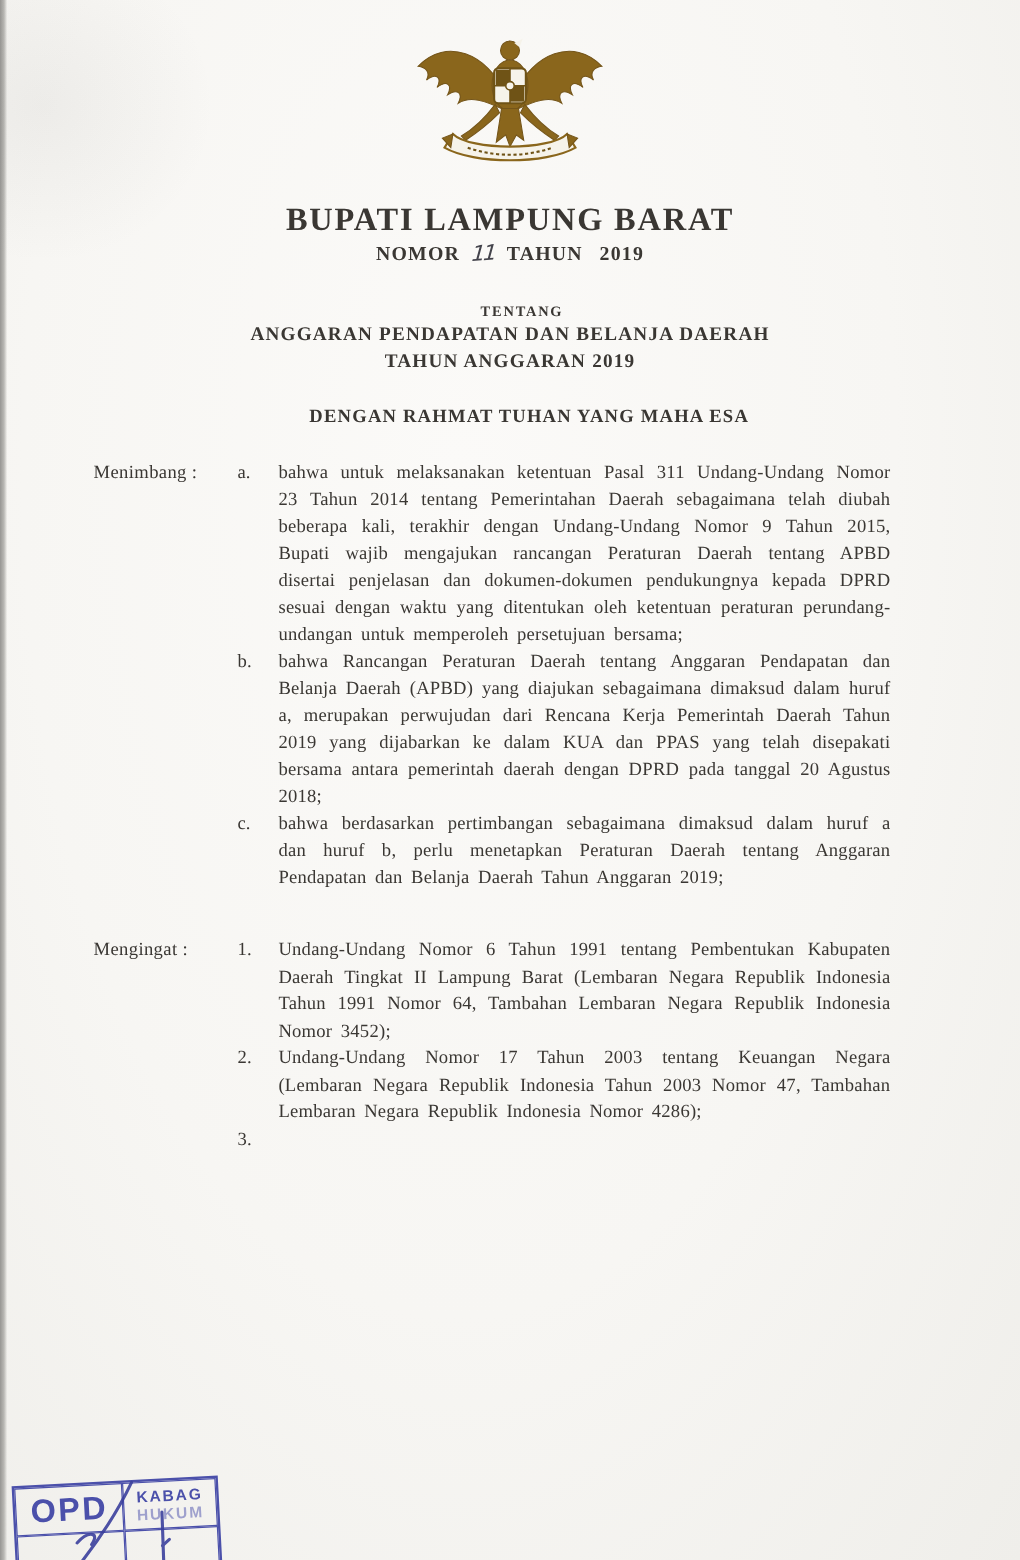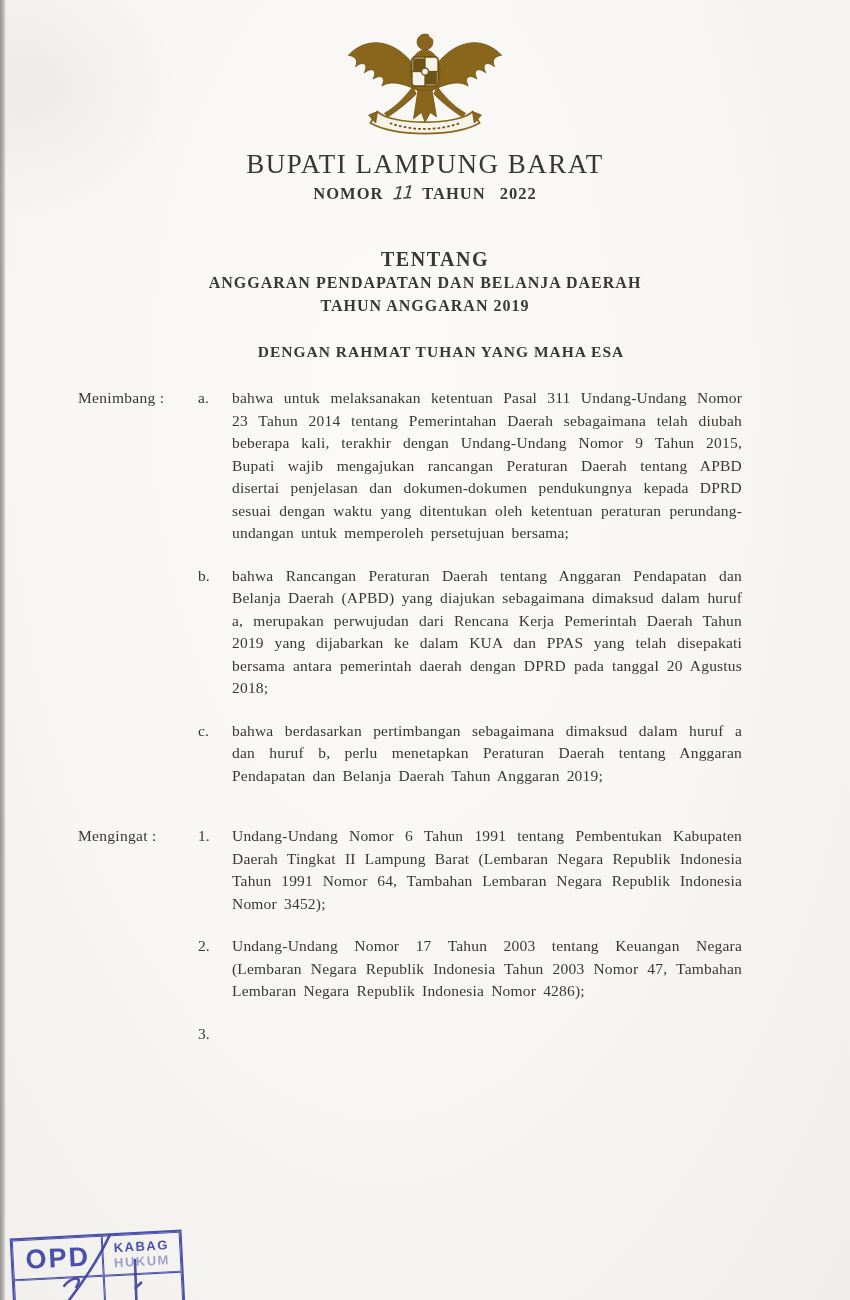--- a/index.html
+++ b/index.html
@@ -17,48 +17,48 @@
     position:absolute;left:0;top:0;width:6px;height:1300px;
     background:linear-gradient(90deg,#979693 0%, #b9b8b4 55%, rgba(185,184,180,0) 100%);
   }
   .scan-smudge{
     position:absolute;left:0;top:0;width:180px;height:220px;
     background:radial-gradient(ellipse at 20% 40%, rgba(120,118,115,.08), rgba(0,0,0,0) 70%);
   }
   .center{text-align:center;}
   .emblem-wrap{padding-top:20px;display:flex;justify-content:center;}
   .main-title{
-    margin-top:6px;
-    font-size:27px;font-weight:400;letter-spacing:1.5px;line-height:33px;
+    margin-top:24px;
+    font-size:27px;font-weight:700;letter-spacing:1.5px;line-height:33px;
   }
   .reg-title{
     margin-top:28px;
     font-size:16.5px;font-weight:600;letter-spacing:1px;line-height:24px;
   }
   .nomor-line{font-size:16.5px;font-weight:600;letter-spacing:1px;margin-top:1px;}
   .nomor-line .gap{display:inline-block;width:14px;}
   .handwritten{
     display:inline-block;
     font-family:"DejaVu Sans", sans-serif;
     font-weight:400;font-size:18px;color:#43434b;
     transform:skewX(-20deg) rotate(-5deg);
     letter-spacing:-2px;
     margin:0 10px;
   }
-  .tentang{margin-top:44px;font-size:20px;font-weight:600;letter-spacing:1.5px;padding-left:20px;}
+  .tentang{margin-top:30px;font-size:12px;font-weight:600;letter-spacing:1.5px;padding-left:20px;}
   .subject{font-size:16px;font-weight:600;letter-spacing:1px;line-height:23px;}
   .invocation{margin-top:26px;font-size:15.5px;font-weight:600;letter-spacing:1px;padding-left:32px;}
   .authority{margin-top:22px;font-size:15.5px;font-weight:600;letter-spacing:1px;}
 
   .clause{
     margin:26px 0 0 78px;
     width:664px;
     display:grid;
     grid-template-columns:120px 34px 1fr;
-    row-gap:20px;
+    row-gap:0;
     font-size:15.5px;line-height:22.5px;
   }
   .clause.mengingat{margin-top:38px;}
   .clause-label{grid-column:1;font-weight:400;letter-spacing:.3px;white-space:nowrap;}
   .marker{grid-column:2;}
   .clause-text{
     grid-column:3;margin:0;
     text-align:justify;text-justify:inter-word;
     word-spacing:3px;letter-spacing:.2px;
   }
@@ -131,21 +131,21 @@
       </svg>
     </span>
   </div>
 
   <div class="center main-title">
     <div>BUPATI LAMPUNG BARAT</div>
   </div>
 
 
   <div class="center nomor-line">
-    <span>NOMOR</span><span class="handwritten">11</span><span>TAHUN</span><span class="gap"></span><span>2022</span>
+    <span>NOMOR</span><span class="handwritten">11</span><span>TAHUN</span><span class="gap"></span><span>2019</span>
   </div>
 
   <div class="center tentang">TENTANG</div>
 
   <div class="center subject">
     <div>ANGGARAN PENDAPATAN DAN BELANJA DAERAH</div>
     <div>TAHUN ANGGARAN 2019</div>
   </div>
 
   <div class="center invocation">DENGAN RAHMAT TUHAN YANG MAHA ESA</div>

